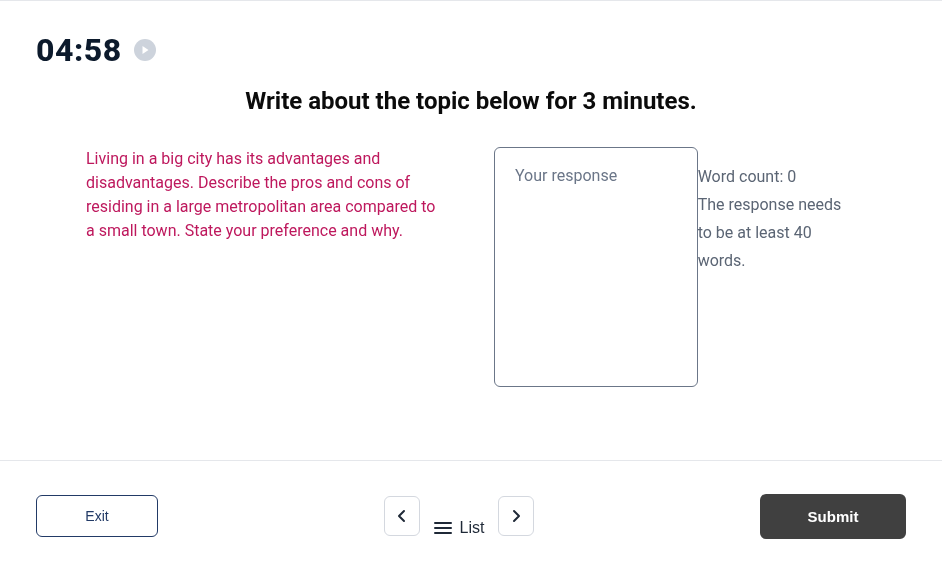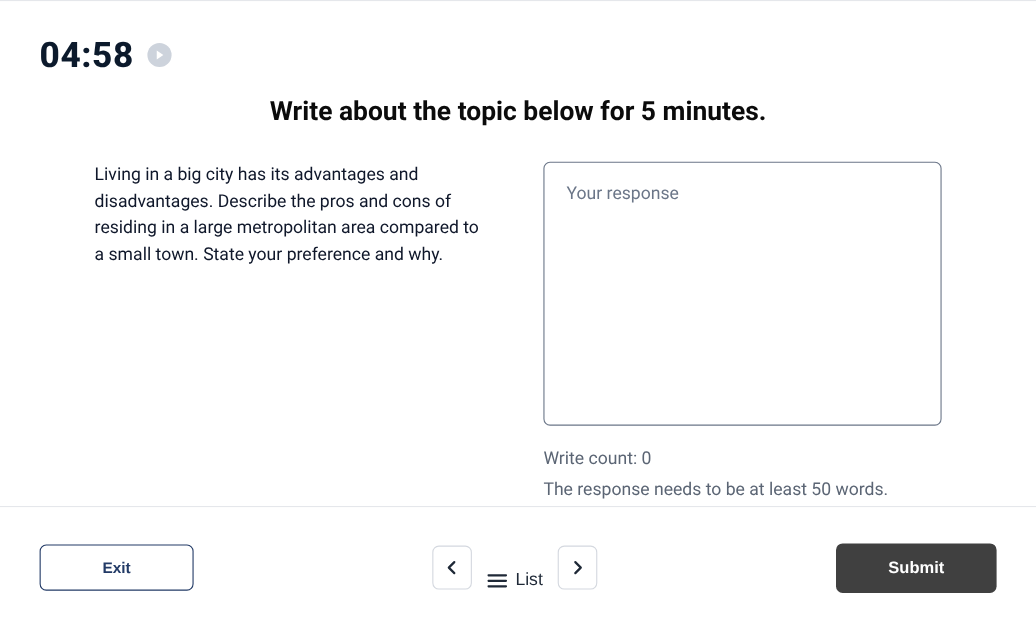--- a/index.html
+++ b/index.html
@@ -58,26 +58,26 @@
       flex: 1;
       min-height: 0;
     }
     .prompt-col {
       flex: 1;
       max-width: 380px;
     }
     .prompt-text {
       font-size: 16px;
       line-height: 1.5;
-      color: #0f172a;
+      color: #be185d;
     }
     .response-col {
       flex: 1;
       display: flex;
-      flex-direction: column;
+      flex-direction: row;
       padding-left: 16px;
     }
     .response-input {
       width: 100%;
       height: 240px;
       border: 1px solid #6b7688;
       border-radius: 6px;
       padding: 18px 20px;
       font-size: 16px;
       font-family: inherit;
@@ -95,24 +95,24 @@
       border-top: 1px solid #e5e7eb;
       padding: 26px 36px;
       display: flex;
       align-items: center;
       justify-content: space-between;
     }
     .exit-btn {
       background: #fff;
       border: 1px solid #223a66;
       color: #223a66;
-      font-weight: 700;
+      font-weight: 400;
       font-size: 14px;
       padding: 12px 0;
-      width: 140px;
+      width: 122px;
       border-radius: 6px;
       cursor: pointer;
     }
     .nav {
       display: flex;
       align-items: center;
       gap: 8px;
     }
     .nav-btn {
       width: 36px;
@@ -158,33 +158,33 @@
 
   <div class="header">
     <div class="timer">04:58</div>
     <button class="play-btn">
       <svg width="10" height="10" viewBox="0 0 10 10">
         <path d="M2.5 1 L8.5 5 L2.5 9 Z" fill="#ffffff"></path>
       </svg>
     </button>
   </div>
 
-  <div class="instruction">Write about the topic below for 5 minutes.</div>
+  <div class="instruction">Write about the topic below for 3 minutes.</div>
 
   <div class="content">
     <div class="prompt-col">
       <p class="prompt-text">Living in a big city has its advantages and disadvantages. Describe the pros and cons of residing in a large metropolitan area compared to a small town. State your preference and why.</p>
     </div>
     <div class="response-col">
       <textarea class="response-input" placeholder="Your response" style=""></textarea>
       <div class="hint">
         <div>
-          <span>Write count: </span><span>0</span>
+          <span>Word count: </span><span>0</span>
         </div>
-        <div>The response needs to be at least 50 words.</div>
+        <div>The response needs to be at least 40 words.</div>
       </div>
     </div>
   </div>
 
   <div class="footer">
     <button class="exit-btn">Exit</button>
 
     <div class="nav">
       <button class="nav-btn">
         <svg width="16" height="16" viewBox="0 0 16 16">

